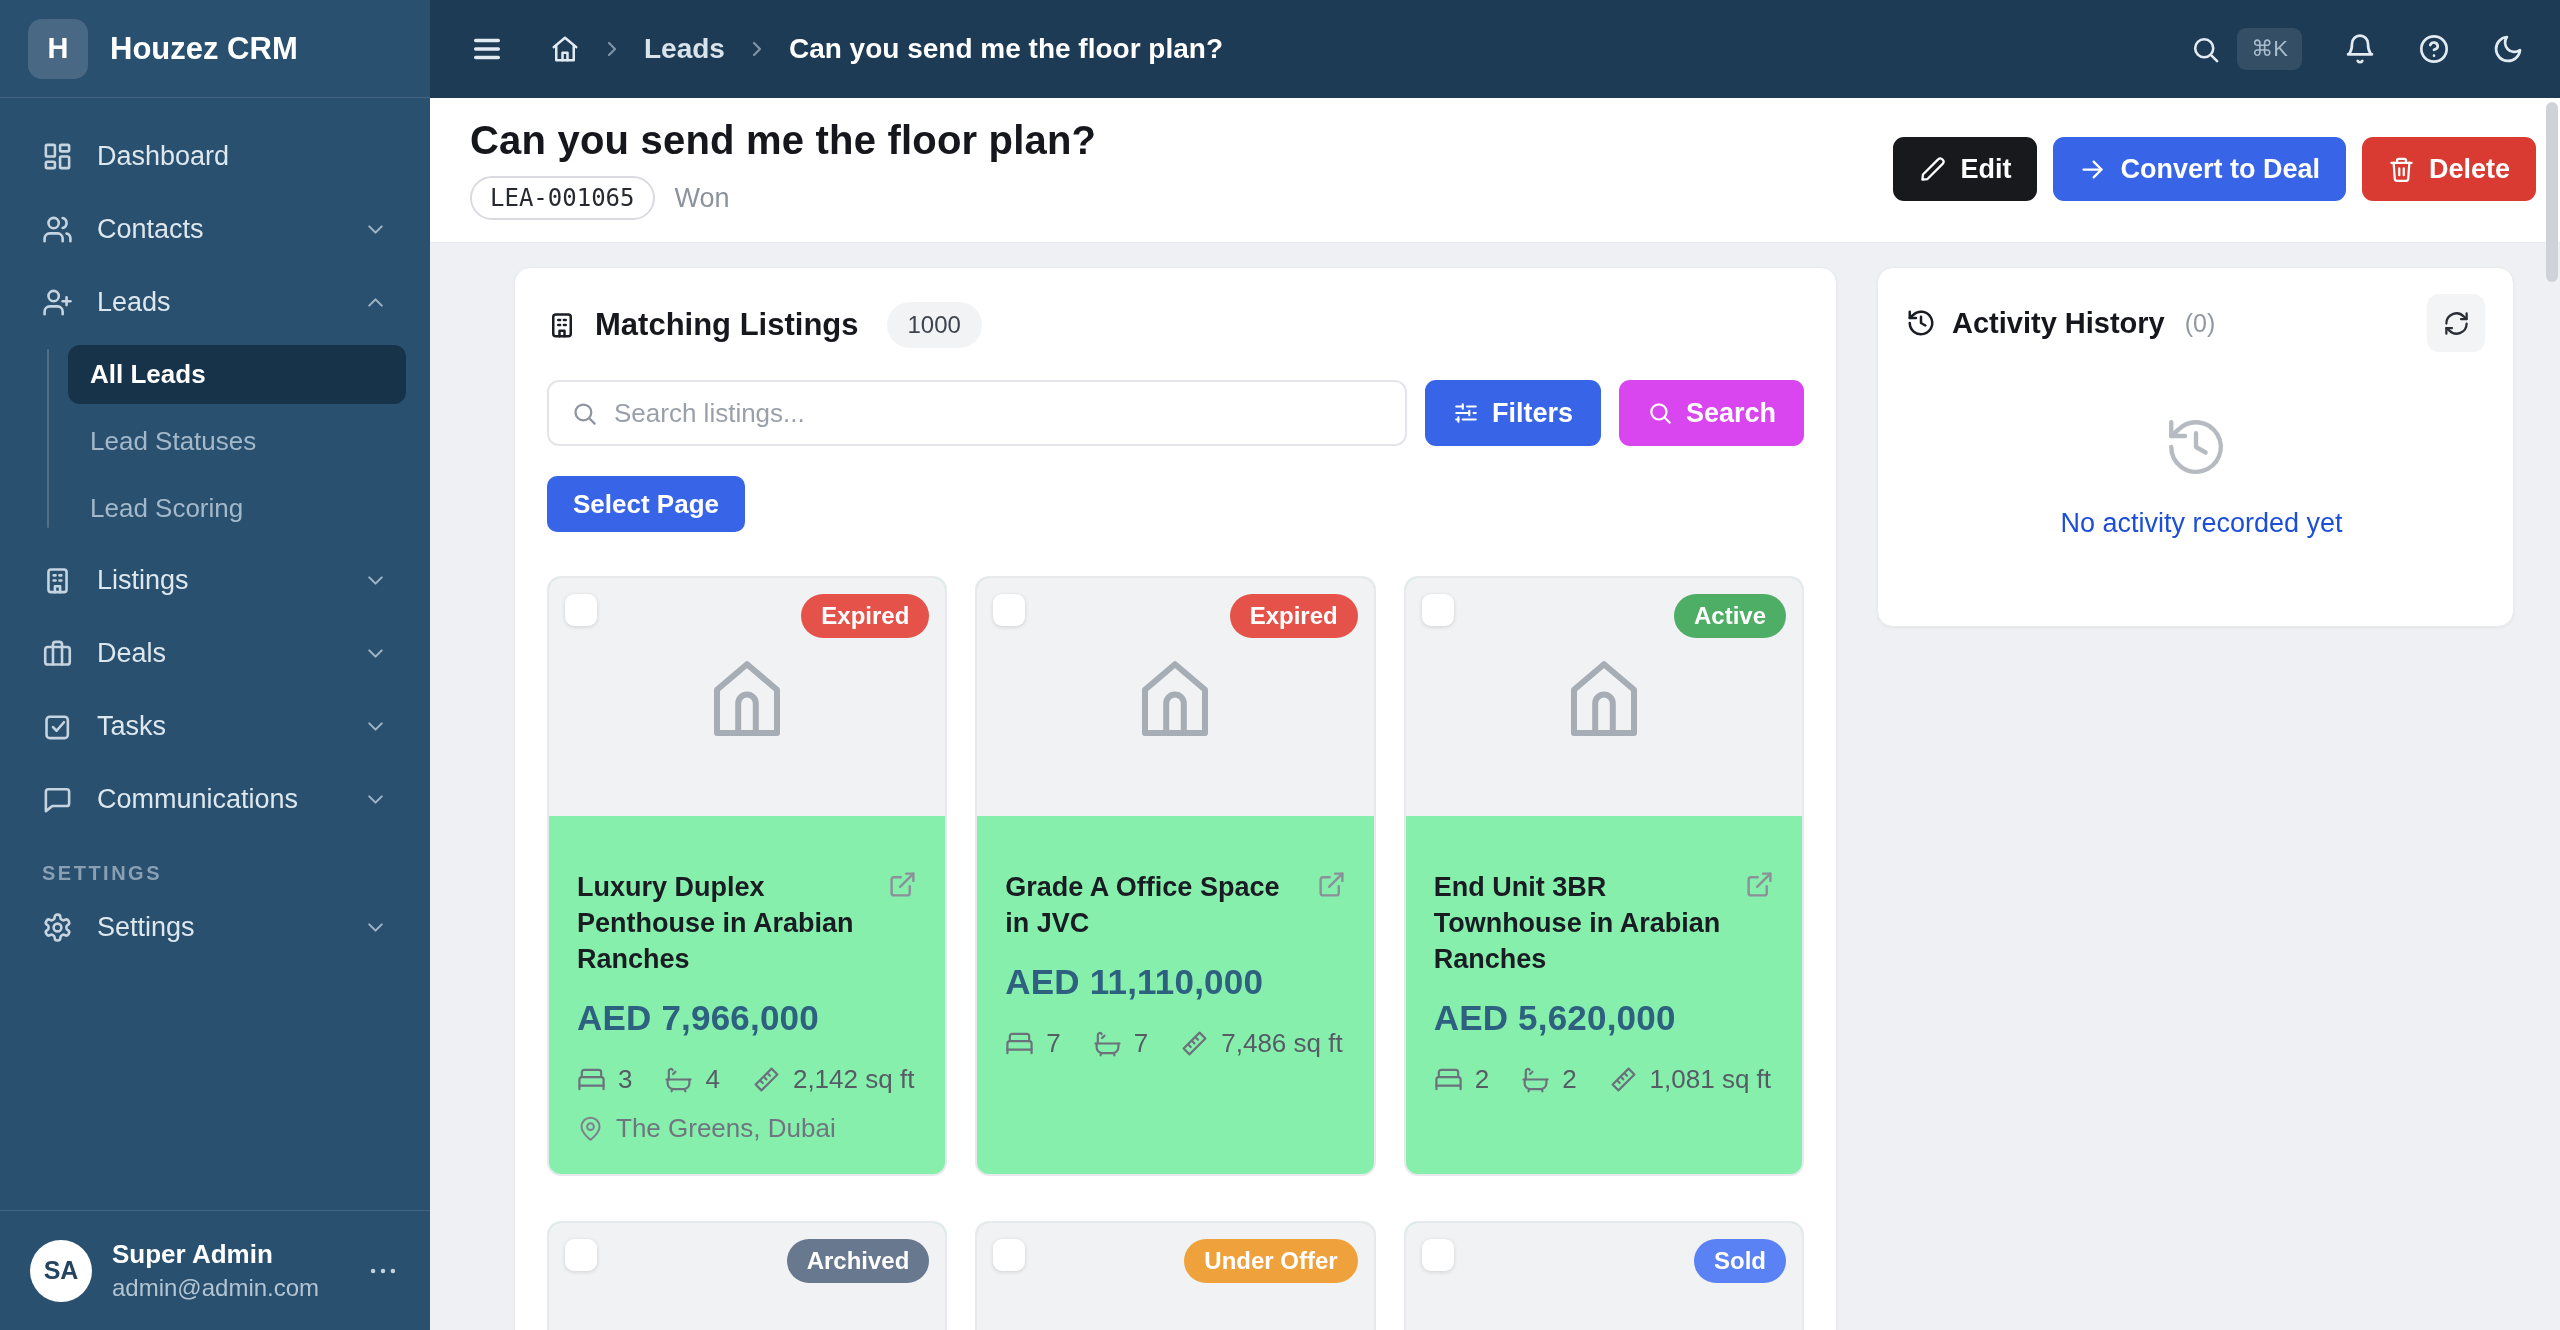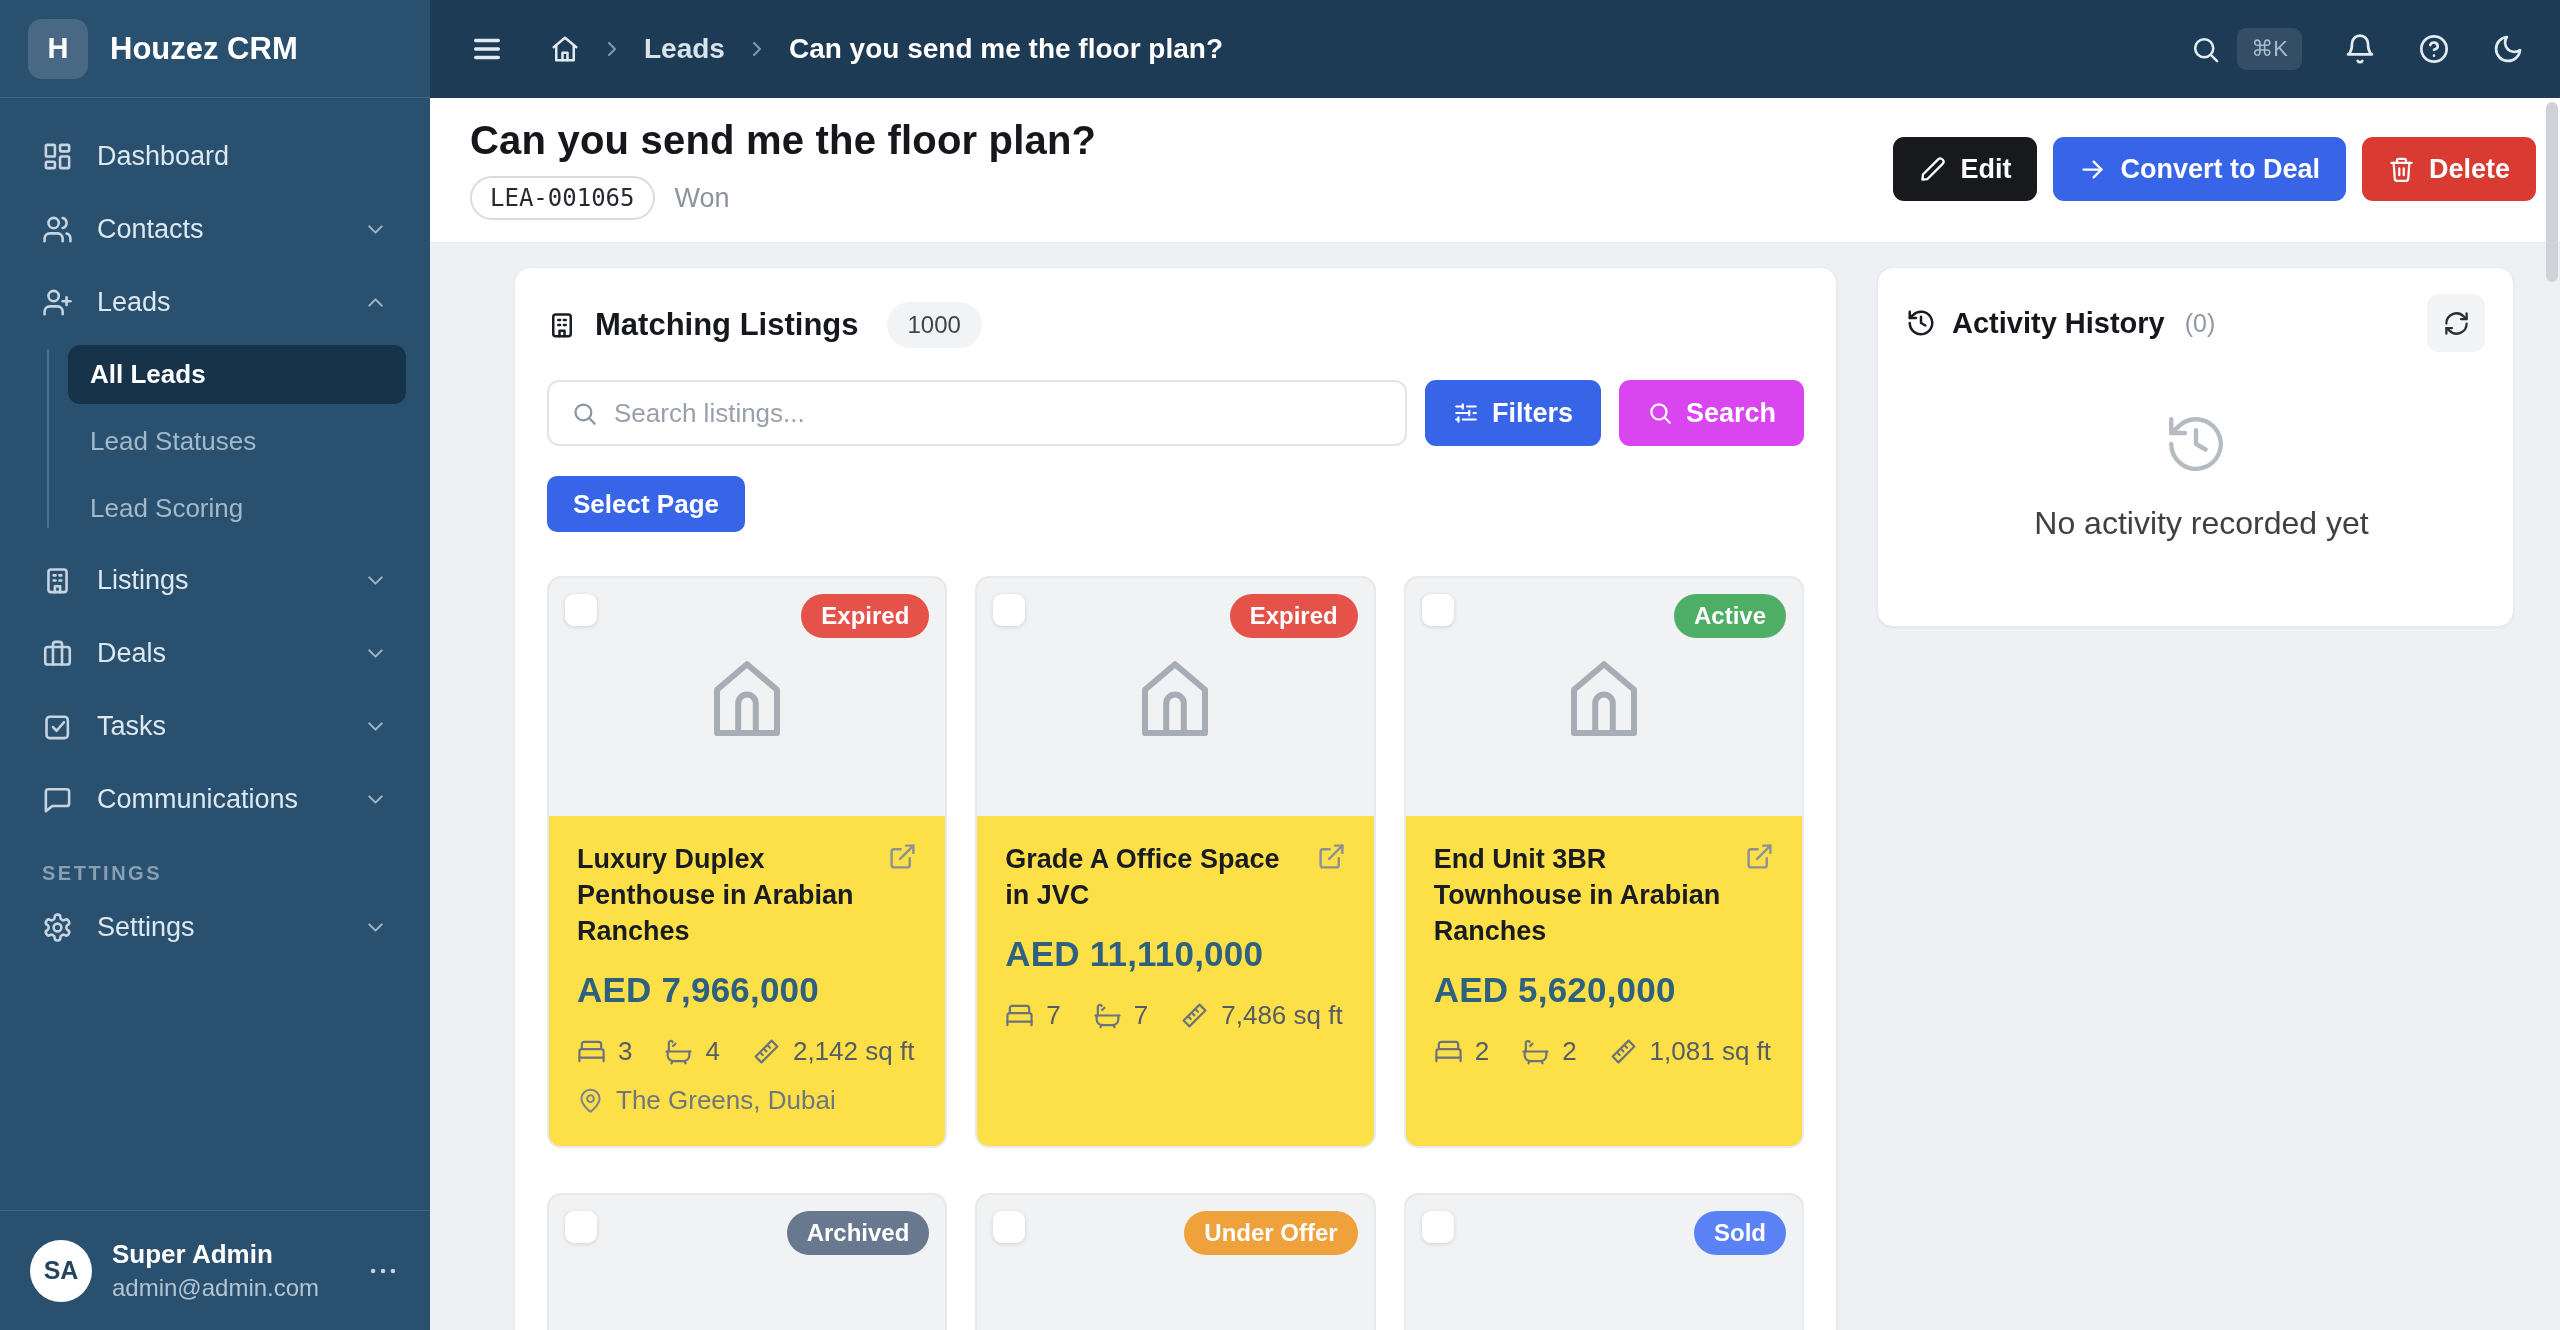--- a/index.html
+++ b/index.html
@@ -62,21 +62,21 @@
   .count-badge { background:#f2f3f5; border-radius:999px; padding:9px 21px; font-size:24px; color:#3e444e; margin-left:10px; }
   .search-row { display:flex; gap:18px; margin-top:32px; }
   .search-box { flex:1; height:66px; border:2px solid #e3e5ea; border-radius:12px; background:#fff; display:flex; align-items:center; gap:16px; padding:0 22px; }
   .search-box svg { width:27px; height:27px; color:#8f959f; flex:none; }
   .search-box input { border:none; outline:none; flex:1; font-size:26px; color:#3a3f47; font-family:inherit; background:transparent; }
   .search-box input::placeholder { color:#9aa0aa; }
   .btn-sm { display:flex; align-items:center; gap:13px; height:66px; padding:12px 28px; border-radius:11px; border:none; color:#fff; font-size:27px; font-weight:600; font-family:inherit; cursor:pointer; }
   .btn-sm svg { width:26px; height:26px; }
   .select-page { display:inline-flex; align-items:center; height:56px; padding:0 26px; margin-top:30px; border:none; border-radius:10px; color:#fff; font-size:26px; font-weight:600; font-family:inherit; cursor:pointer; }
   .grid { display:grid; grid-template-columns:repeat(3,1fr); gap:45px 28px; margin-top:44px; }
-  .card { background:#fde047; border:2px solid #e7e9ed; border-radius:14px; overflow:hidden; display:flex; flex-direction:column; cursor:pointer; }
+  .card { background:#86efac; border:2px solid #e7e9ed; border-radius:14px; overflow:hidden; display:flex; flex-direction:column; cursor:pointer;gap:28px; }
   .card.partial { height:600px; }
   .card-img { height:238px; flex:none; background:#f1f2f4; position:relative; display:flex; align-items:center; justify-content:center; }
   .card.partial .card-img { height:100%; }
   .checkbox { position:absolute; top:16px; left:16px; width:32px; height:32px; border-radius:9px; background:#fff; box-shadow:0 1px 4px rgba(0,0,0,.14); cursor:pointer; }
   .badge { position:absolute; top:16px; right:16px; border-radius:999px; padding:8px 20px; font-size:24px; font-weight:600; color:#fff; }
   .house-icon { width:96px; height:96px; color:#a7adb5; }
   .card-body { padding:26px 28px 30px; }
   .title-row { display:flex; align-items:flex-start; gap:16px; }
   .card-title { flex:1; font-size:27px; font-weight:600; color:#191c22; line-height:1.33; }
   .ext-link { width:29px; height:29px; color:#8b9099; flex:none; cursor:pointer; }
@@ -90,21 +90,21 @@
   
   .activity-panel { width:637px; height:360px; padding:26px 28px; display:flex; flex-direction:column; }
   .ap-head { display:flex; align-items:center; gap:16px; }
   .ap-head .hist { width:30px; height:30px; color:#1a1d23; }
   .ap-title { font-size:29px; font-weight:bold; color:#15171c; }
   .ap-count { font-size:25px; color:#9298a1; margin-left:4px; }
   .refresh-btn { margin-left:auto; width:58px; height:58px; border-radius:12px; background:#f3f4f6; border:none; display:flex; align-items:center; justify-content:center; color:#2a2e35; cursor:pointer; }
   .refresh-btn svg { width:27px; height:27px; }
   .ap-empty { flex:1; display:flex; flex-direction:column; align-items:center; justify-content:center; gap:28px; }
   .ap-empty svg { width:66px; height:66px; color:#b6bbc2; }
-  .ap-empty-text { font-size:32px; color:#404040;margin-left:12px; }
+  .ap-empty-text { font-size:27px; color:#1d4ed8;margin-left:12px; }
 
   .scroll-track { position:absolute; right:2px; top:102px; bottom:4px; width:12px; }
   .scroll-thumb { width:12px; height:180px; background:#cfd3d9; border-radius:6px; }
 </style>
 </head>
 <body>
 
 <div class="app">
 
   <aside class="sidebar">

